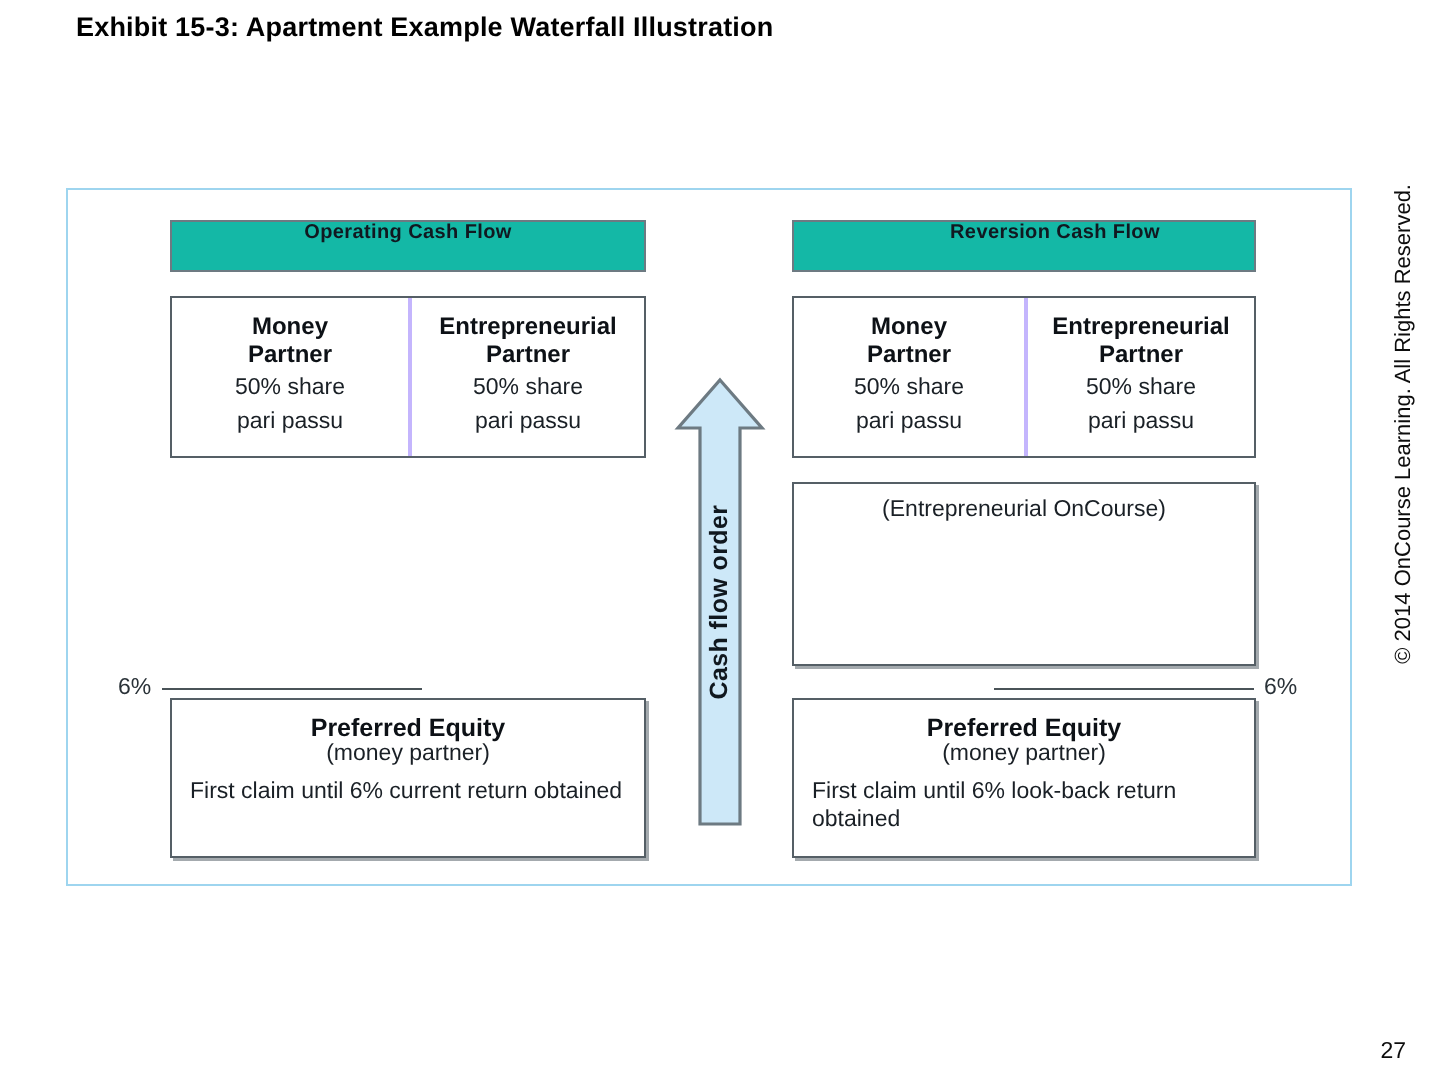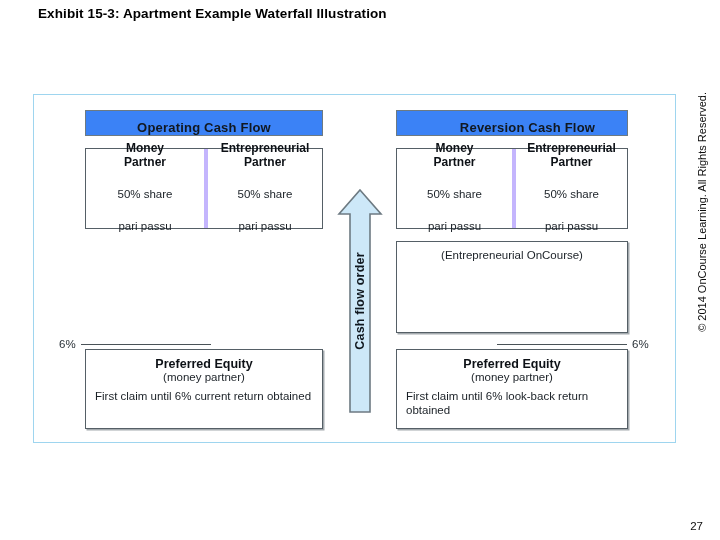--- a/index.html
+++ b/index.html
@@ -36,27 +36,27 @@
     width: 643px;
     height: 349px;
     border: 1px solid #9ed5ef;
     box-sizing: border-box;
     background: #ffffff;
   }
 
   
   .hdr-bar {
     position: absolute;
-    background: #3b82f6;
+    background: #14b8a6;
     border: 1px solid #6d7a82;
     box-sizing: border-box;
     display: flex;
-    align-items: flex-end;
+    align-items: flex-start;
     justify-content: center;
-    font-size: 13px;
+    font-size: 10px;
     font-weight: bold;
     color: #111820;
     letter-spacing: 0.2px;
   }
 
   .wbox {
     position: absolute;
     background: #ffffff;
     border: 1px solid #555f66;
     box-sizing: border-box;
@@ -69,34 +69,34 @@
   }
   .partner-cell {
     flex: 1 1 50%;
     display: flex;
     flex-direction: column;
     align-items: center;
     justify-content: center;
     padding: 5px 2px 6px;
     box-sizing: border-box;
   }
-  .partner-cell + .partner-cell { border-left: 4px solid #c4b5fd; }
+  .partner-cell + .partner-cell { border-left: 2px solid #c4b5fd; }
   .p-title {
     font-size: 12px;
     font-weight: bold;
     line-height: 1.12;
     text-align: center;
     color: #0d1116;
   }
   .p-sub {
     font-size: 11.5px;
     line-height: 1.16;
     text-align: center;
     color: #1a2026;
-    margin-top: 19px;
+    margin-top: 4px;
   }
 
   
   .box-inner {
     width: 100%;
     height: 100%;
     box-sizing: border-box;
     padding: 7px 9px 6px;
     display: flex;
     flex-direction: column;

